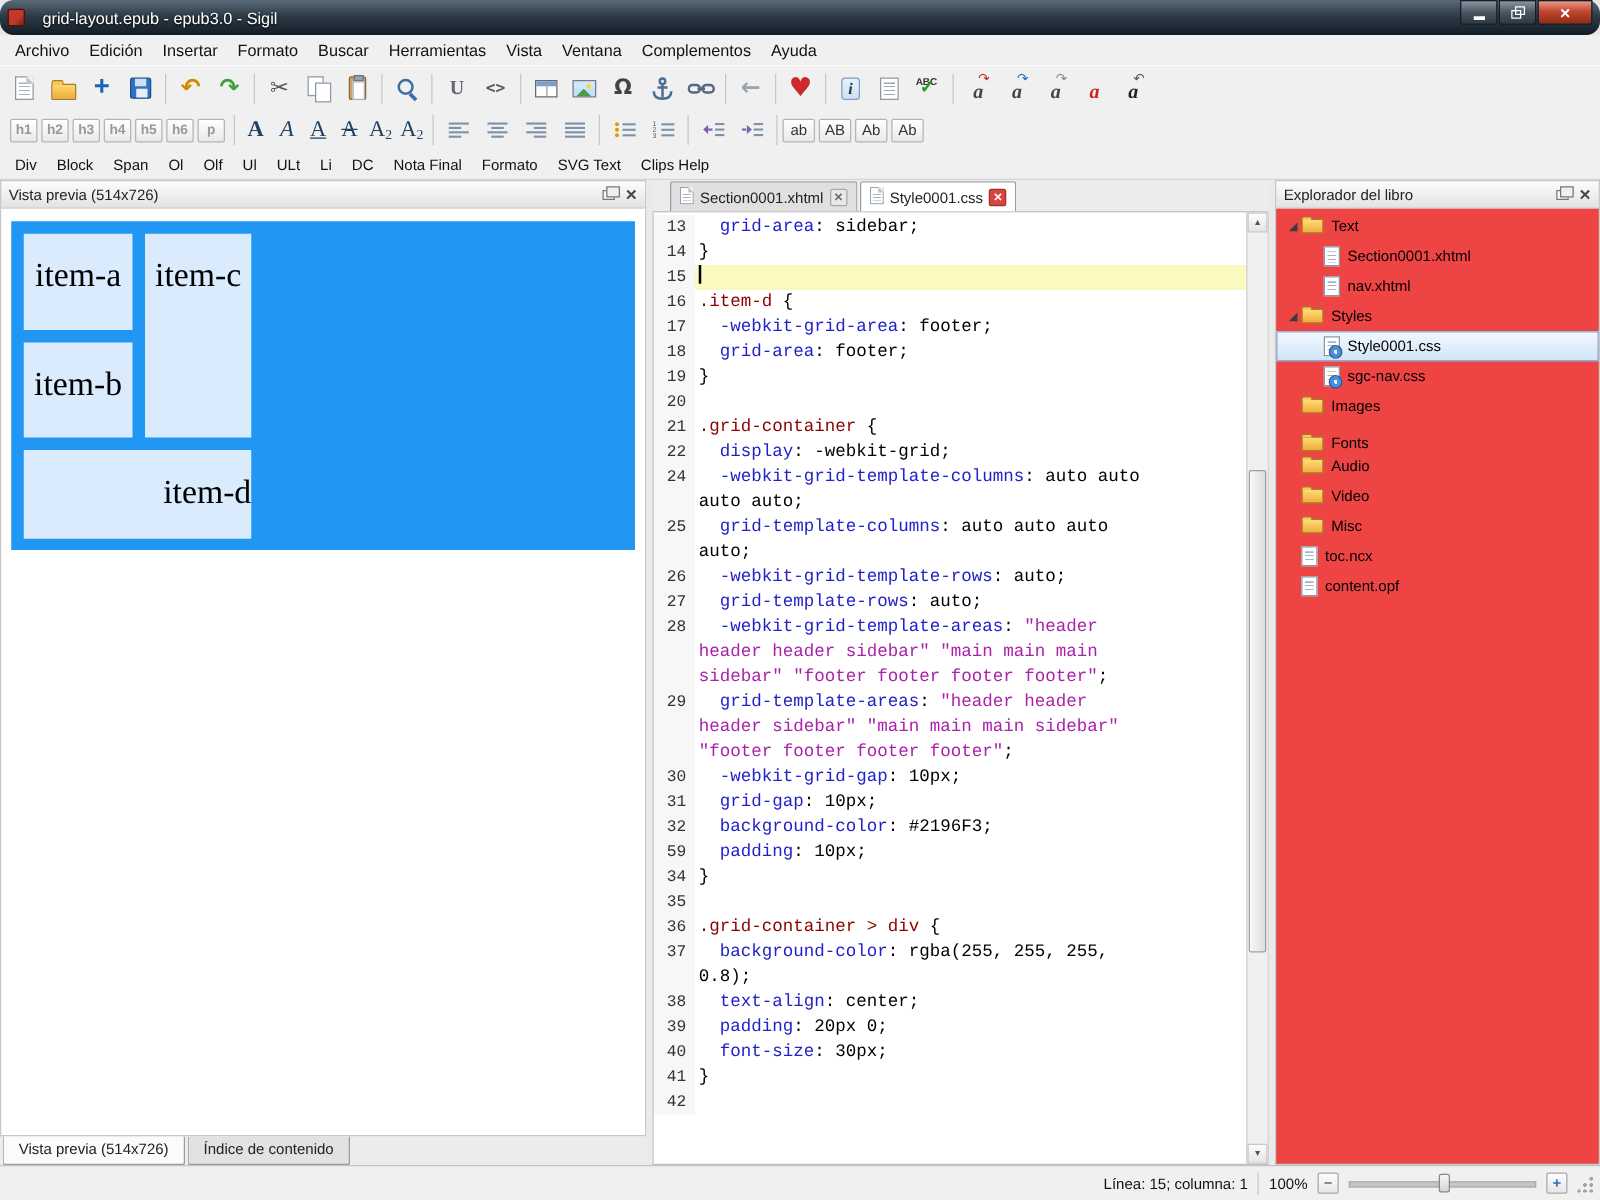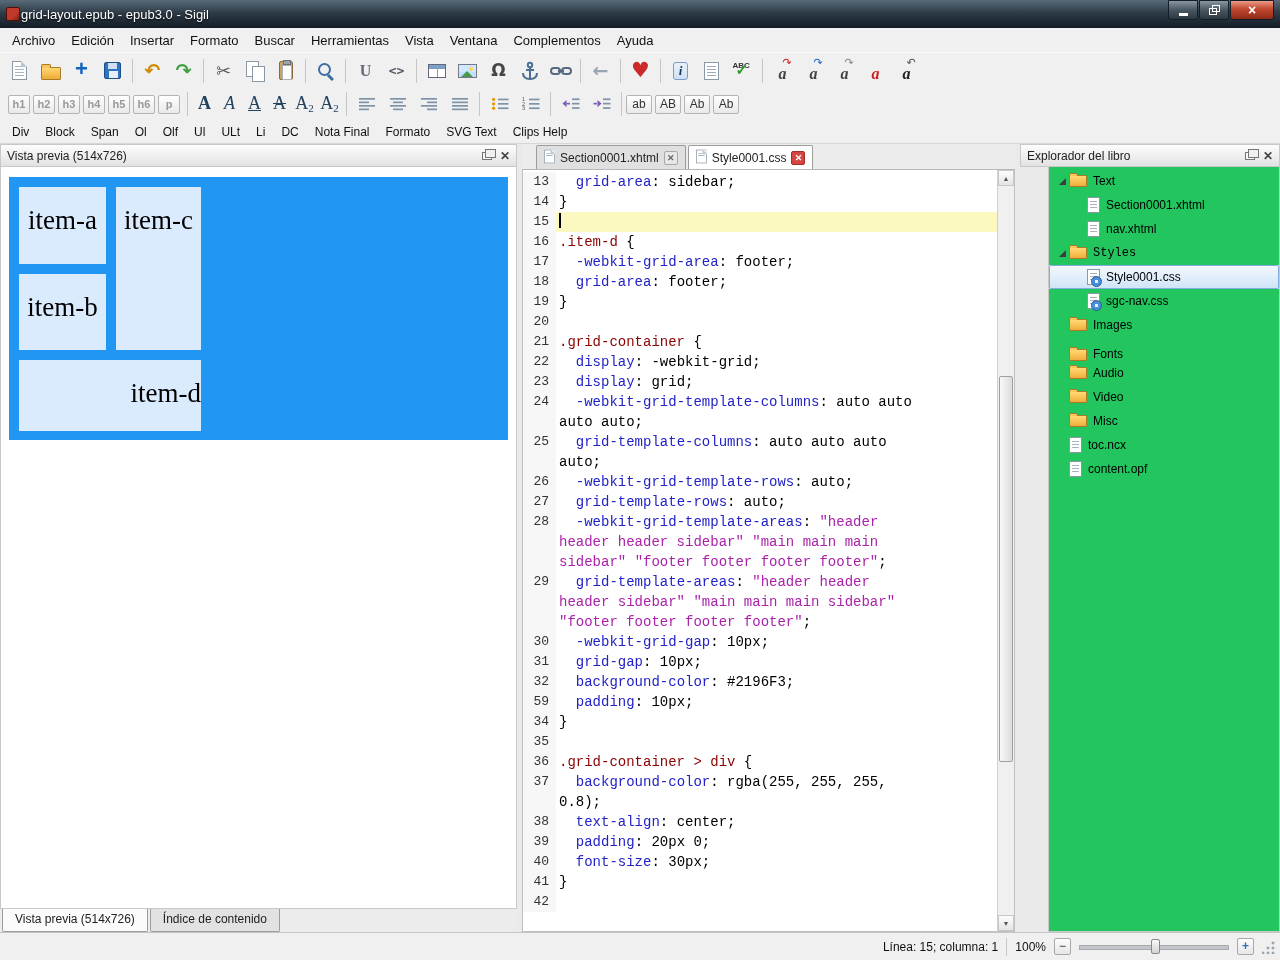--- a/index.html
+++ b/index.html
@@ -1,21 +1,21 @@
 <!DOCTYPE html>
 <html style="--blue: #2196F3; --itembg: #d9ebfc; --hl: #fbf9c0; --selcol: #8b0000; --propcol: #2222c8; --strcol: #aa22aa;"><head>
 <meta charset="utf-8">
 <style>
   * { box-sizing: border-box; margin: 0; padding: 0; }
   html,body { width:1280px; height:960px; overflow:hidden; }
   body { font-family:"Liberation Sans", sans-serif; background:#e8e8e8; }
   .window { width:1280px; height:960px; display:flex; flex-direction:column; }
 
   
-  .titlebar { height:28px; background:linear-gradient(#5a6a78 0%, #2e3c48 45%, #121c26 100%); display:flex; align-items:center; padding:0 6px; gap:1px; flex:none; }
+  .titlebar { height:28px; background:linear-gradient(#5a6a78 0%, #2e3c48 45%, #121c26 100%); display:flex; align-items:center; padding:0 6px; gap:14px; flex:none;border-radius:11px; }
   .appic { width:14px; height:14px; background:linear-gradient(135deg,#c0392b 60%,#7e2114); border-radius:2px; border:1px solid #501008; flex:none; }
   .wtitle { color:#fff; font-size:13px; text-shadow:0 1px 2px #000; }
   .winbtns { margin-left:auto; display:flex; align-items:flex-start; height:100%; }
   .wb { width:30px; height:20px; display:flex; align-items:center; justify-content:center; border:1px solid #141e28; background:linear-gradient(#8a96a2,#49565f 50%,#2c3842); border-radius:0 0 3px 3px; margin-left:1px; color:#fff; }
   .wb.min i { width:9px; height:3px; background:#fff; margin-top:8px; }
   .wb.max { position:relative; }
   .wb.max i { width:8px; height:7px; border:1px solid #fff; position:absolute; left:9px; top:7px; background:transparent; }
   .wb.max b { width:8px; height:7px; border:1px solid #fff; position:absolute; left:12px; top:4px; }
   .wb.close { width:44px; background:linear-gradient(#eb9a86,#c1472f 45%,#8f2b16); font:bold 14px/1 "Liberation Sans"; }
 
@@ -104,21 +104,21 @@
   .crow.hl .ctext { background:var(--hl); }
   .tok-sel { color:var(--selcol); } .tok-prop { color:var(--propcol); } .tok-str { color:var(--strcol); }
   .caret { display:inline-block; width:1.5px; height:15px; background:#000; vertical-align:-2px; }
 
   .vscroll { width:17px; background:#f0f0f0; border-left:1px solid #d0d0d0; display:flex; flex-direction:column; flex:none; }
   .sarrow { height:16px; text-align:center; font-size:7px; color:#555; line-height:15px; background:linear-gradient(#fdfdfd,#e4e4e4); border:1px solid #c8c8c8; flex:none; }
   .strack { flex:1; position:relative; }
   .sthumb { position:absolute; left:1px; right:1px; top:26%; height:53%; background:linear-gradient(90deg,#f8f8f8,#dcdcdc); border:1px solid #a0a0a0; border-radius:2px; }
 
   .right-panel { width:260px; display:flex; flex-direction:column; flex:none; }
-  .tree { flex:1; background:#22c55e; border:1px solid #c8c8c8; border-top:none; overflow:hidden; padding-top:2px;margin-left:28px; }
+  .tree { flex:1; background:#ef4444; border:1px solid #c8c8c8; border-top:none; overflow:hidden; padding-top:2px; }
   .trow { height:24px; display:flex; align-items:center; font-size:12px; color:#000; position:relative; }
   .texpbox { width:14px; display:flex; justify-content:center; flex:none; }
   .texp { width:0; height:0; border-left:7px solid transparent; border-bottom:7px solid #3c3c3c; }
   .fold { width:18px; height:12px; background:linear-gradient(#ffda75,#f0ac3c); border:1px solid #a87c24; border-radius:1px; position:relative; margin-right:6px; flex:none; }
   .fold::before { content:''; position:absolute; left:-1px; top:-3px; width:7px; height:2px; background:#f8c75e; border:1px solid #a87c24; border-bottom:none; border-radius:2px 2px 0 0; }
   .fic { width:13px; height:16px; background:#fff; border:1px solid #8a98a6; position:relative; margin-right:6px; flex:none; }
   .fic::before { content:''; position:absolute; left:2px; right:2px; top:3px; height:9px; background:repeating-linear-gradient(#a8b4c0 0 1px, transparent 1px 3px); }
   .fic.css::after { content:''; position:absolute; right:-3px; bottom:-3px; width:9px; height:9px; background:radial-gradient(circle at 50% 50%, #e8f0fa 1.5px, #4a90d9 1.5px 4.5px); border-radius:50%; border:1px solid #2a5a9a; }
   .trow.sel { background:linear-gradient(#f4f9ff,#cfe4f7); }
   .trow.sel::before { content:''; position:absolute; inset:0; border:1px solid #84acdd; border-radius:2px; pointer-events:none; }
@@ -440,21 +440,20 @@
             <div class="crow"><span class="lnum">13</span><span class="ctext"><span class="tok-pln">  </span><span class="tok-prop">grid-area</span><span class="tok-pln">: sidebar;</span></span></div>
             <div class="crow"><span class="lnum">14</span><span class="ctext"><span class="tok-pln">}</span></span></div>
             <div class="crow hl"><span class="lnum">15</span><span class="ctext"><span class="caret"></span></span></div>
             <div class="crow"><span class="lnum">16</span><span class="ctext"><span class="tok-sel">.item-d</span><span class="tok-pln"> {</span></span></div>
             <div class="crow"><span class="lnum">17</span><span class="ctext"><span class="tok-pln">  </span><span class="tok-prop">-webkit-grid-area</span><span class="tok-pln">: footer;</span></span></div>
             <div class="crow"><span class="lnum">18</span><span class="ctext"><span class="tok-pln">  </span><span class="tok-prop">grid-area</span><span class="tok-pln">: footer;</span></span></div>
             <div class="crow"><span class="lnum">19</span><span class="ctext"><span class="tok-pln">}</span></span></div>
             <div class="crow"><span class="lnum">20</span><span class="ctext"></span></div>
             <div class="crow"><span class="lnum">21</span><span class="ctext"><span class="tok-sel">.grid-container</span><span class="tok-pln"> {</span></span></div>
             <div class="crow"><span class="lnum">22</span><span class="ctext"><span class="tok-pln">  </span><span class="tok-prop">display</span><span class="tok-pln">: -webkit-grid;</span></span></div>
-            <div class="crow"><span class="lnum">23</span><span class="ctext"><span class="tok-pln">  </span><span class="tok-prop">display</span><span class="tok-pln">: grid;</span></span></div>
             <div class="crow"><span class="lnum">24</span><span class="ctext"><span class="tok-pln">  </span><span class="tok-prop">-webkit-grid-template-columns</span><span class="tok-pln">: auto auto</span></span></div>
             <div class="crow"><span class="lnum"></span><span class="ctext"><span class="tok-pln">auto auto;</span></span></div>
             <div class="crow"><span class="lnum">25</span><span class="ctext"><span class="tok-pln">  </span><span class="tok-prop">grid-template-columns</span><span class="tok-pln">: auto auto auto</span></span></div>
             <div class="crow"><span class="lnum"></span><span class="ctext"><span class="tok-pln">auto;</span></span></div>
             <div class="crow"><span class="lnum">26</span><span class="ctext"><span class="tok-pln">  </span><span class="tok-prop">-webkit-grid-template-rows</span><span class="tok-pln">: auto;</span></span></div>
             <div class="crow"><span class="lnum">27</span><span class="ctext"><span class="tok-pln">  </span><span class="tok-prop">grid-template-rows</span><span class="tok-pln">: auto;</span></span></div>
             <div class="crow"><span class="lnum">28</span><span class="ctext"><span class="tok-pln">  </span><span class="tok-prop">-webkit-grid-template-areas</span><span class="tok-pln">: </span><span class="tok-str">"header</span></span></div>
             <div class="crow"><span class="lnum"></span><span class="ctext"><span class="tok-str">header header sidebar"</span><span class="tok-pln"> </span><span class="tok-str">"main main main</span></span></div>
             <div class="crow"><span class="lnum"></span><span class="ctext"><span class="tok-str">sidebar"</span><span class="tok-pln"> </span><span class="tok-str">"footer footer footer footer"</span><span class="tok-pln">;</span></span></div>
             <div class="crow"><span class="lnum">29</span><span class="ctext"><span class="tok-pln">  </span><span class="tok-prop">grid-template-areas</span><span class="tok-pln">: </span><span class="tok-str">"header header</span></span></div>
@@ -506,21 +505,21 @@
           <span class="trow" style="padding-left: 24px;">
             <span class="texpbox"></span>
             <i class="fic"></i>
             <span>Section0001.xhtml</span>
           </span>
           <span class="trow" style="padding-left: 24px;">
             <span class="texpbox"></span>
             <i class="fic"></i>
             <span>nav.xhtml</span>
           </span>
-          <span class="trow" style="padding-left: 6px; font-family: Liberation Mono, monospace;">
+          <span class="trow" style="padding-left: 6px;">
             <span class="texpbox">
               <i class="texp"></i>
             </span>
             <i class="fold"></i>
             <span>Styles</span>
           </span>
           <span class="trow sel" style="padding-left: 24px;">
             <span class="texpbox"></span>
             <i class="fic css"></i>
             <span>Style0001.css</span>

